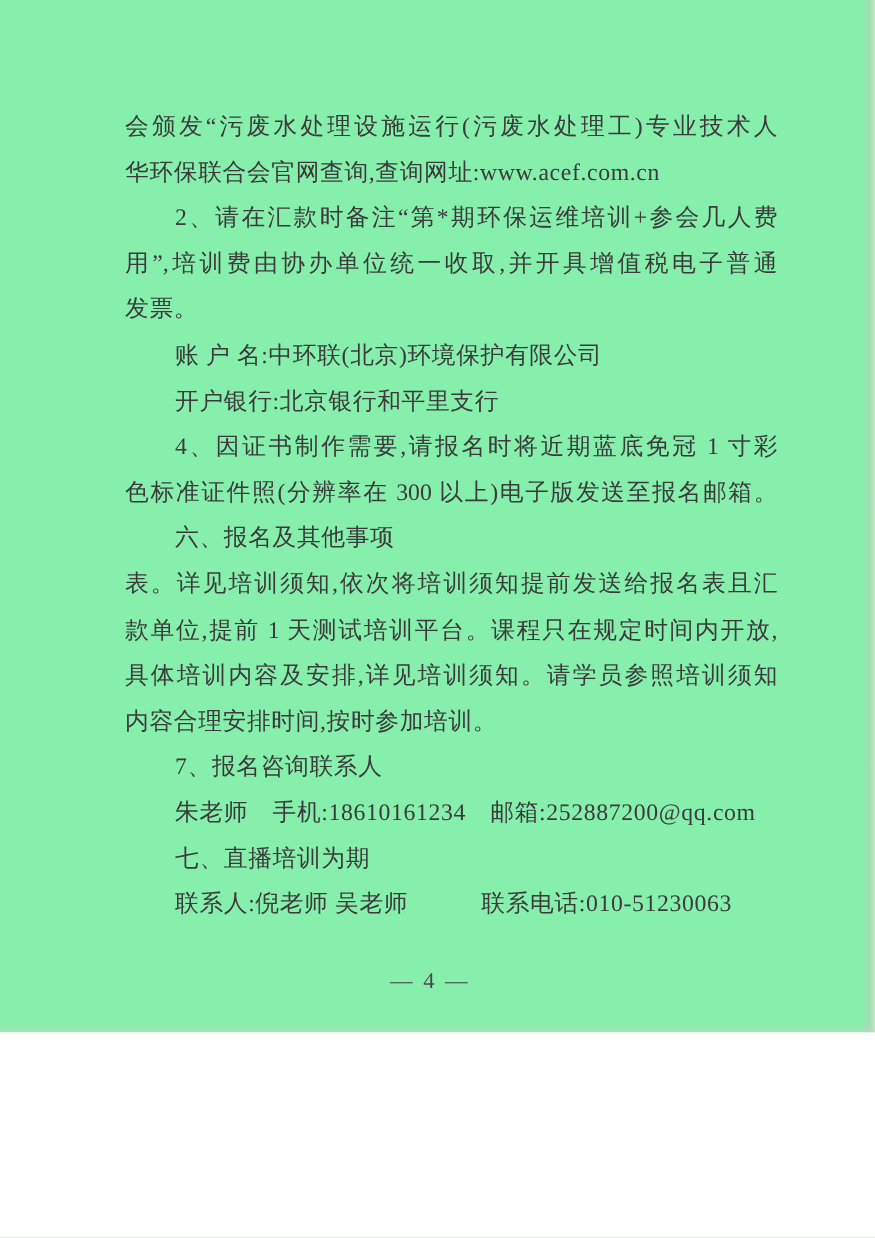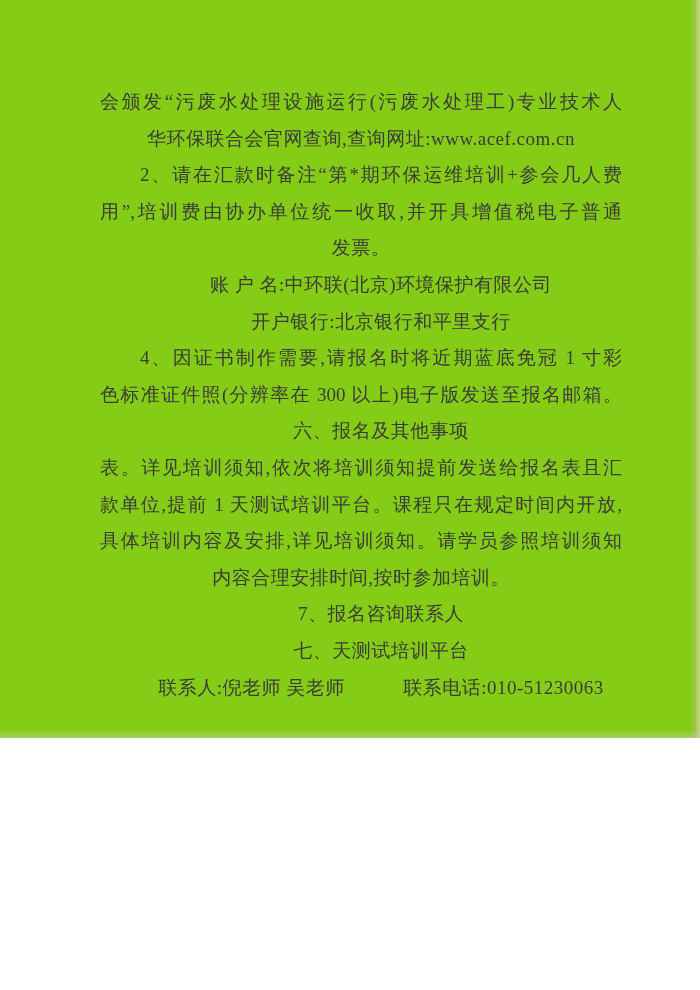--- a/index.html
+++ b/index.html
@@ -4,38 +4,38 @@
 <title>Document</title>
 <style>
   html, body {
     margin: 0;
     padding: 0;
     background: #ffffff;
   }
   .scan-page {
     position: relative;
     width: 700px;
-    height: 738px;
-    background: #84cc16;
+    height: 826px;
+    background: #86efac;
     overflow: hidden;
     font-family: "Liberation Serif", "DejaVu Serif", serif;
     color: #3b3b3b;
   }
   .text-column {
     position: absolute;
     top: 84px;
     left: 100px;
     width: 522px;
   }
   .line {
     font-size: 19px;
     line-height: 36.6px;
     white-space: pre-wrap;
     letter-spacing: 0.5px;
-    text-align: center;
+    text-align: left;
   }
   .line.indent {
     padding-left: 40px;
   }
   .line.fill {
     text-align: justify;
     text-align-last: justify;
     text-justify: inter-ideograph;
     letter-spacing: 0;
   }
@@ -85,21 +85,22 @@
     <div class="line indent">账 户 名:中环联(北京)环境保护有限公司</div>
     <div class="line indent">开户银行:北京银行和平里支行</div>
     <div class="line indent fill">4、因证书制作需要,请报名时将近期蓝底免冠 1 寸彩</div>
     <div class="line fill">色标准证件照(分辨率在 300 以上)电子版发送至报名邮箱。</div>
     <div class="line indent">六、报名及其他事项</div>
     <div class="line fill">表。详见培训须知,依次将培训须知提前发送给报名表且汇</div>
     <div class="line fill">款单位,提前 1 天测试培训平台。课程只在规定时间内开放,</div>
     <div class="line fill">具体培训内容及安排,详见培训须知。请学员参照培训须知</div>
     <div class="line">内容合理安排时间,按时参加培训。</div>
     <div class="line indent">7、报名咨询联系人</div>
-    <div class="line indent">七、天测试培训平台</div>
+    <div class="line indent">朱老师　手机:18610161234　邮箱:252887200@qq.com</div>
+    <div class="line indent">七、直播培训为期</div>
     <div class="line indent">联系人:倪老师 吴老师　　　联系电话:010-51230063</div>
     <div class="page-number-row">
       <span class="num">— 4 —</span>
     </div>
   </div>
   <div class="scan-edge-right"></div>
   <div class="scan-edge-bottom"></div>
 </div>
 
 </body></html>

